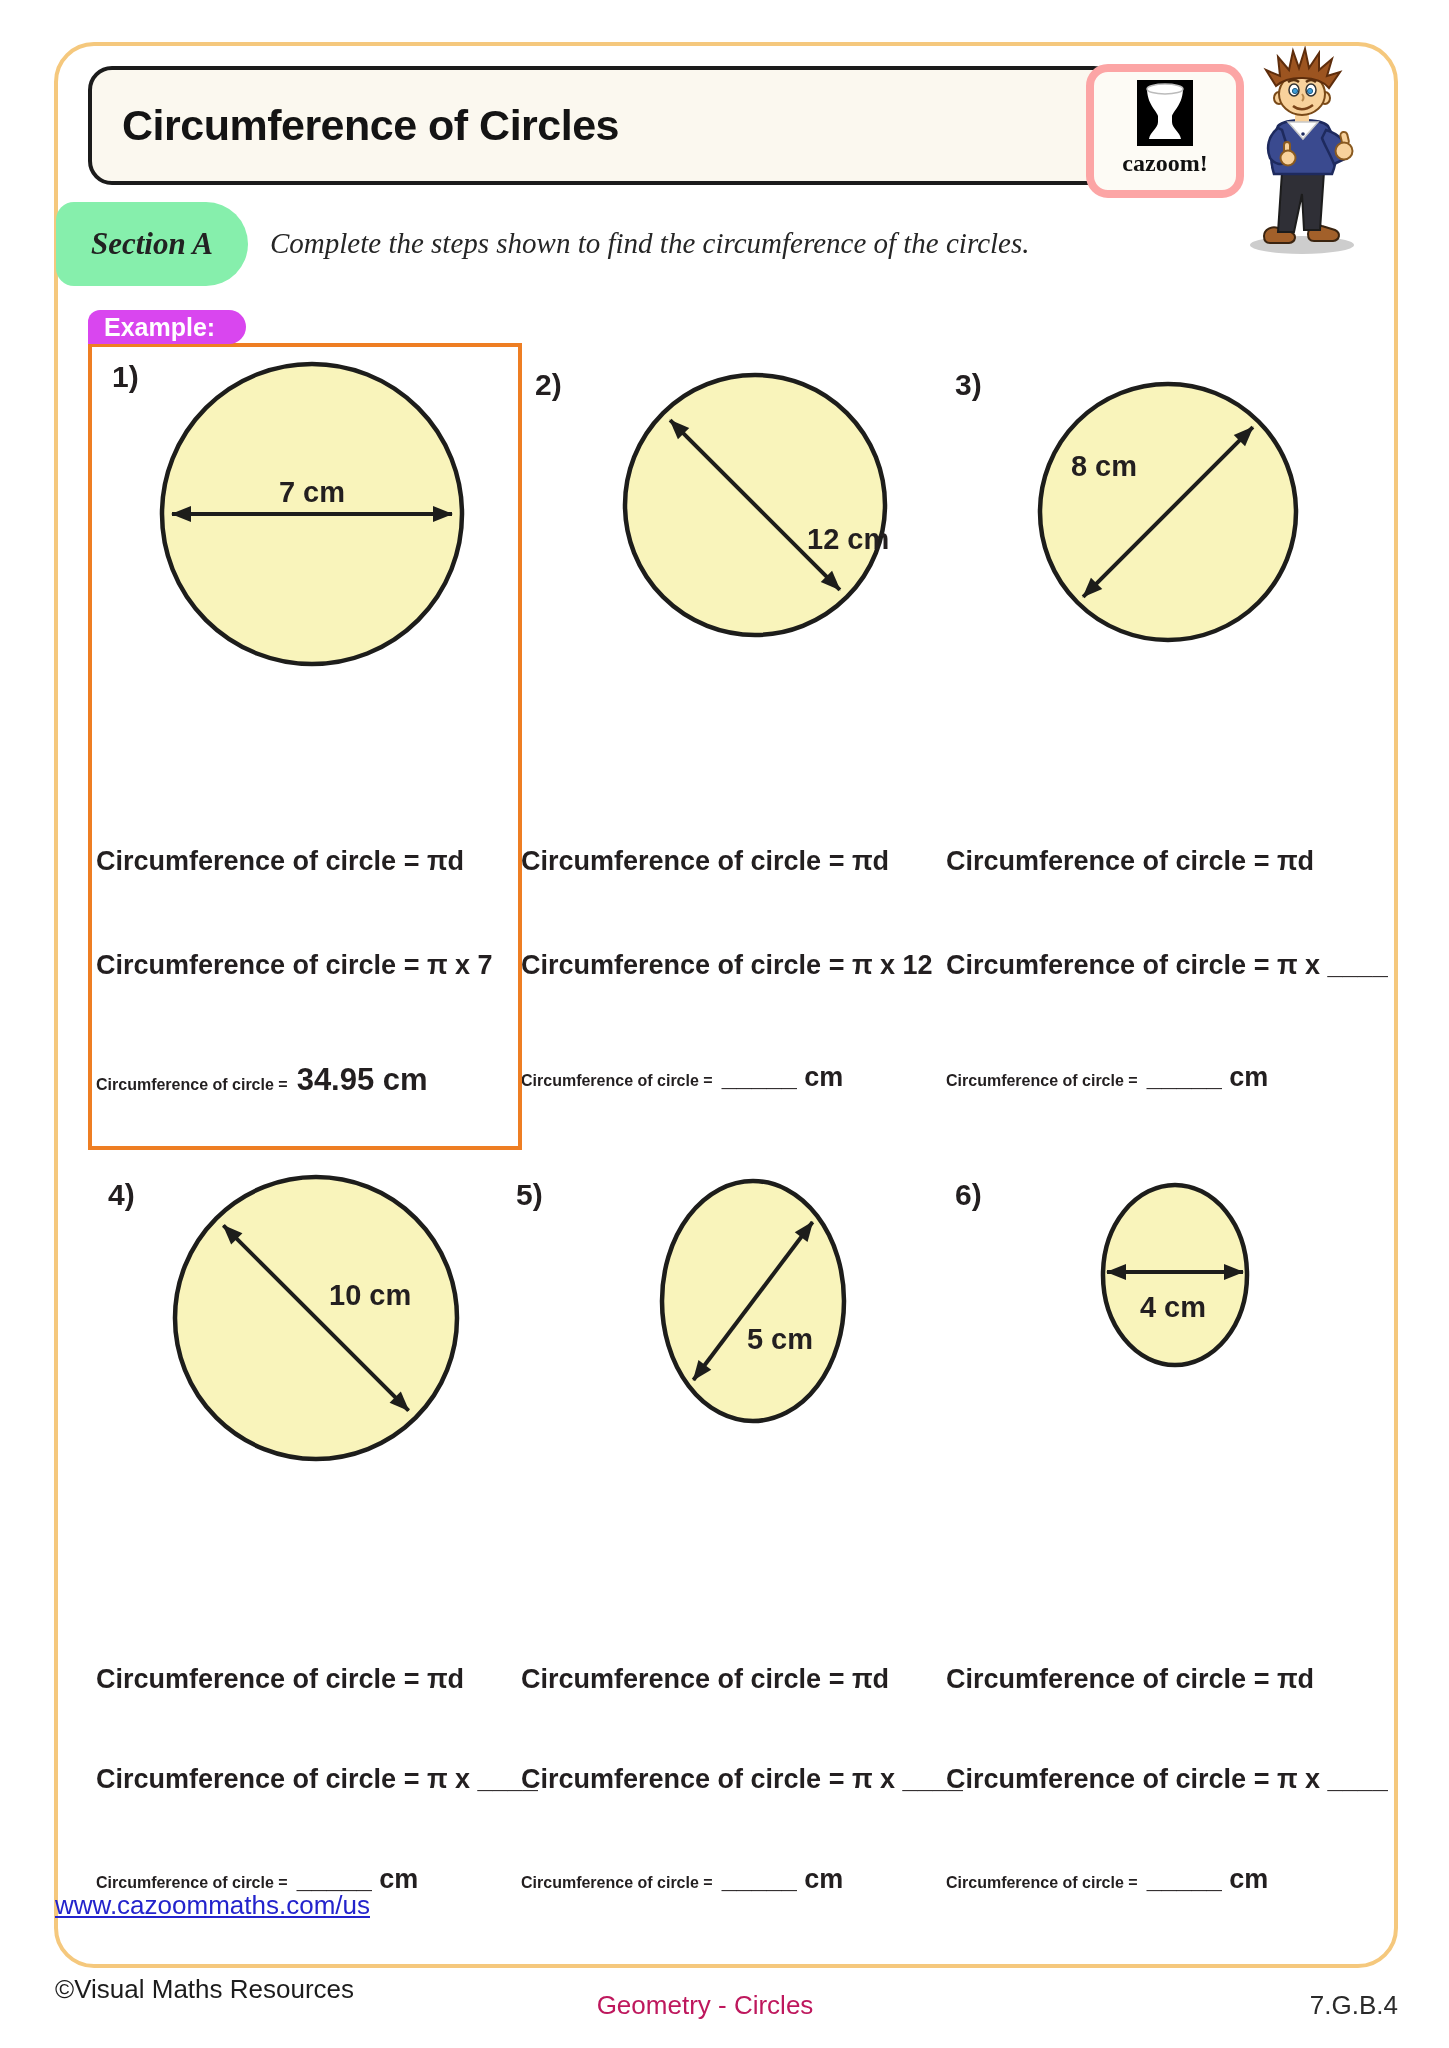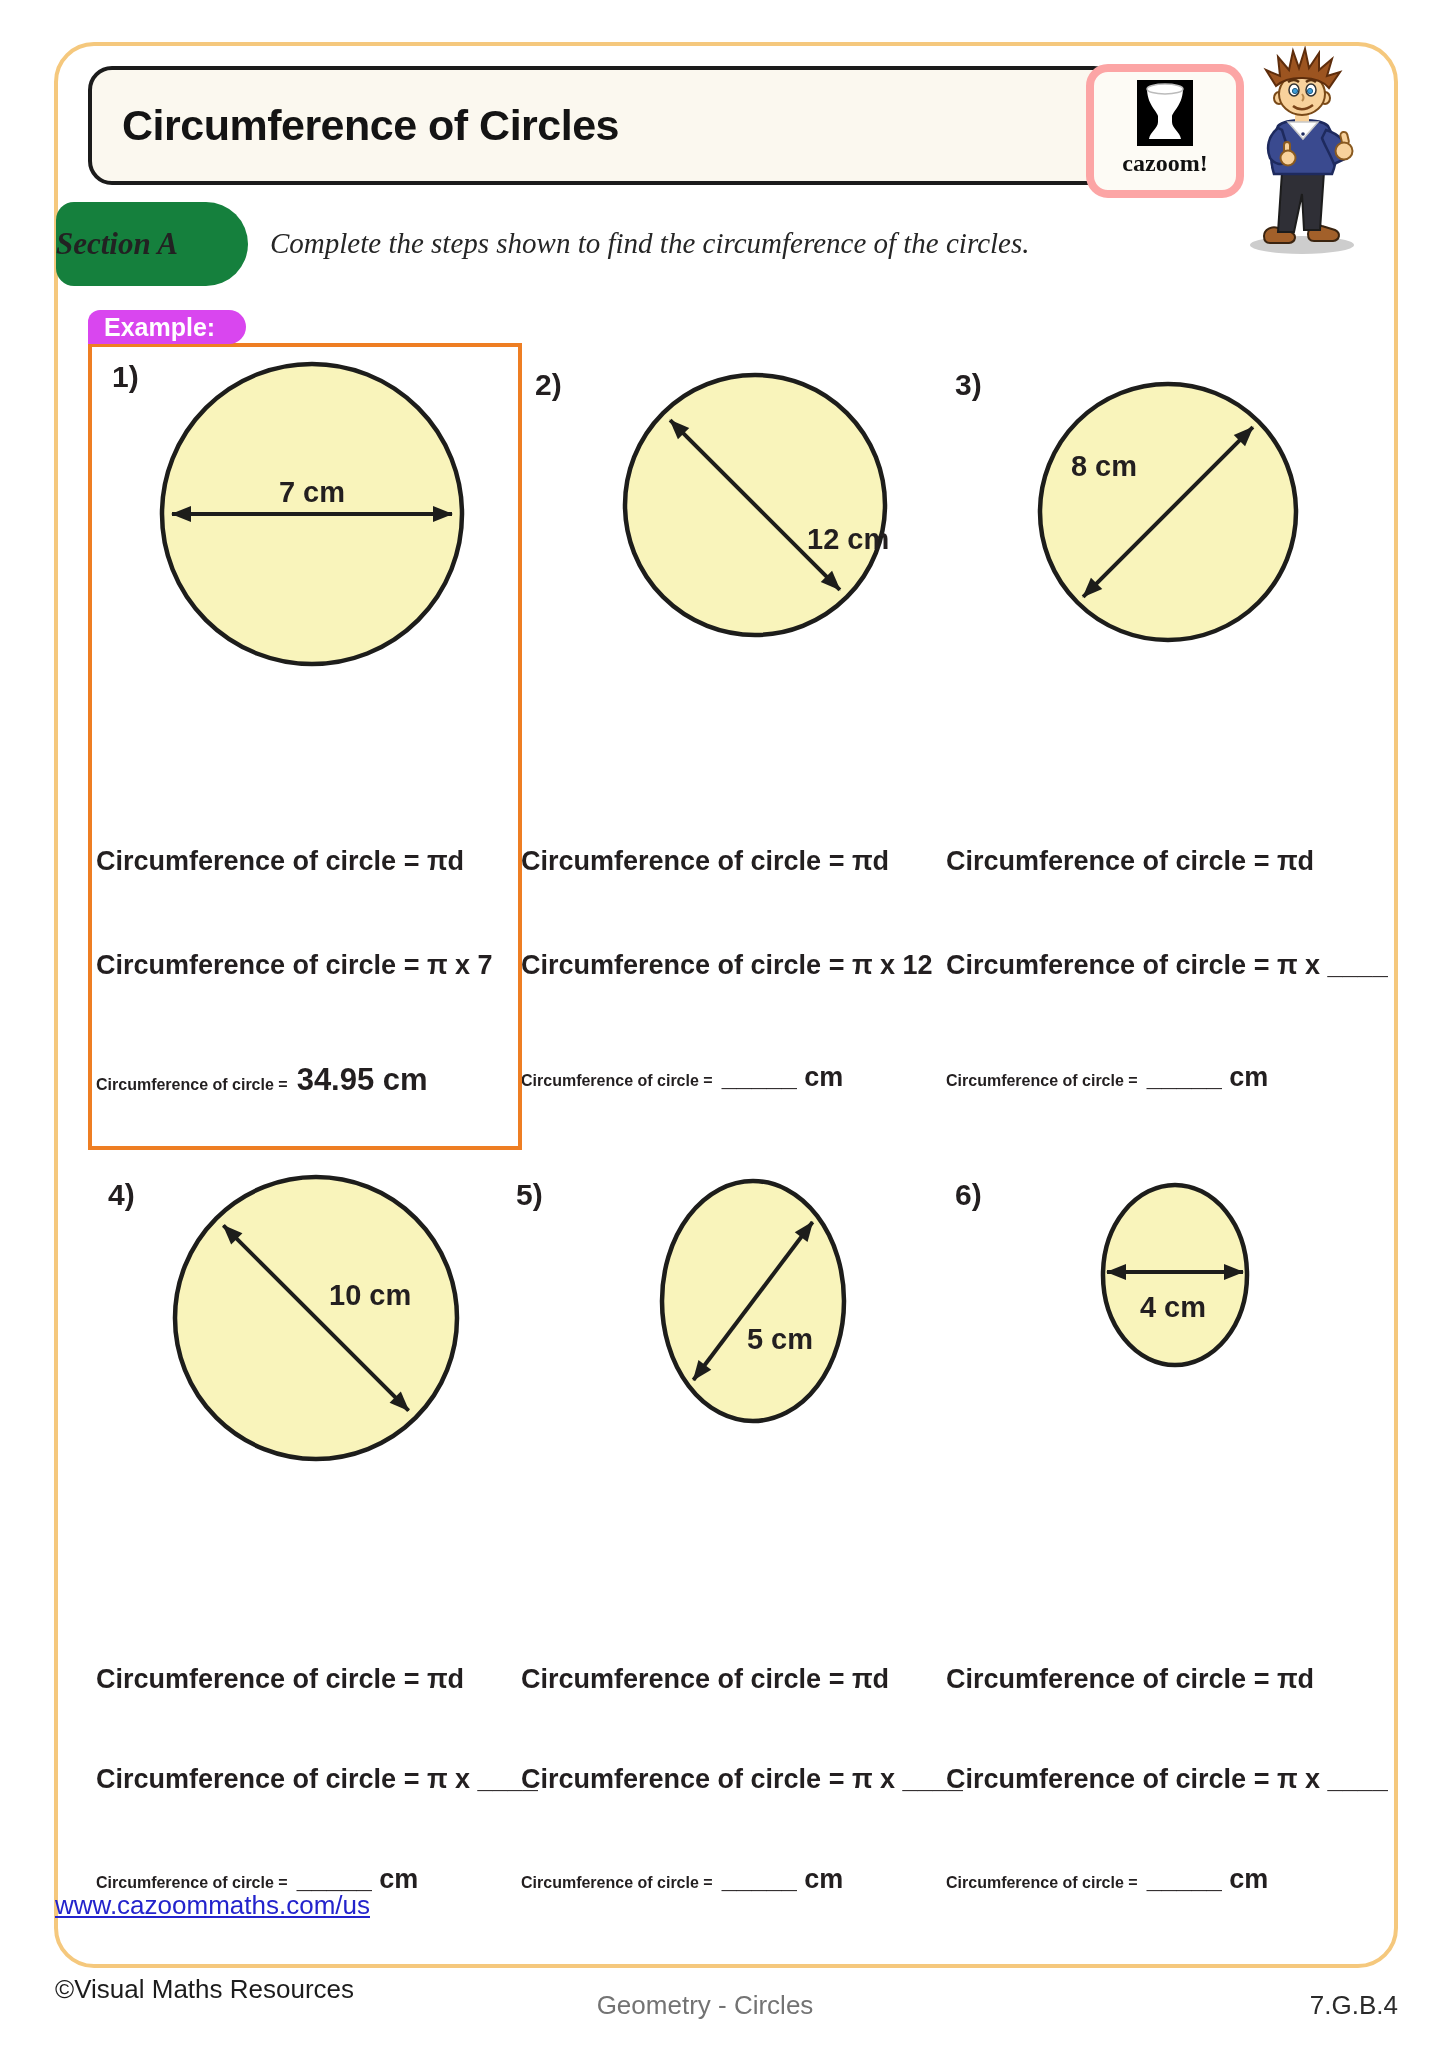--- a/index.html
+++ b/index.html
@@ -11,42 +11,42 @@
   
   .page-frame{left:54px;top:42px;width:1336px;height:1918px;border:4px solid #f5c87d;border-radius:40px;}
   
   .title-box{left:88px;top:66px;width:1022px;height:111px;background:#fbf8ef;border:4px solid #1b1b1b;border-radius:24px;display:flex;align-items:center;}
   .title-box h1{margin:0 0 0 30px;font-size:43px;letter-spacing:-.5px;color:#141414;font-weight:bold;}
   
   .logo-box{left:1086px;top:64px;width:142px;height:118px;background:#fdfbf5;border:8px solid #fca5a5;border-radius:22px;}
   .logo-square{position:absolute;left:43px;top:8px;width:56px;height:66px;background:#000;}
   .logo-word{position:absolute;left:0;top:78px;width:142px;text-align:center;font-family:"Liberation Serif","DejaVu Serif",serif;font-weight:bold;font-size:24px;color:#111;}
   
-  .section-badge{left:56px;top:202px;width:192px;height:84px;background:#15803d;border-radius:18px 42px 42px 18px;display:flex;align-items:center;}
+  .section-badge{left:56px;top:202px;width:192px;height:84px;background:#86efac;border-radius:18px 42px 42px 18px;display:flex;align-items:center;justify-content:center;}
   .section-badge span{font-family:"Liberation Serif","DejaVu Serif",serif;font-style:italic;font-weight:bold;font-size:31px;color:#222;}
   .instruction{left:270px;top:227px;font-family:"Liberation Serif","DejaVu Serif",serif;font-style:italic;font-size:29px;color:#262626;}
   
   .example-badge{left:88px;top:310px;width:158px;height:34px;background:#d946ef;border-radius:12px 17px 17px 0;color:#fff;font-weight:bold;font-size:25px;line-height:34px;padding-left:16px;box-sizing:border-box;z-index:3;}
   .example-box{left:88px;top:343px;width:426px;height:799px;border:4px solid #ee7e23;z-index:1;}
   
   .pnum{font-size:30px;font-weight:bold;color:#231f20;}
   .fig{z-index:2;}
   .fig circle,.fig ellipse{fill:#f9f4bb;stroke:#1d1d1b;stroke-width:4.5;}
   .fig line{stroke:#1d1d1b;stroke-width:4;}
   .fig marker path{fill:#1d1d1b;}
   .fig text{font-family:"Liberation Sans","DejaVu Sans",sans-serif;font-weight:bold;font-size:29px;fill:#231f20;}
   
   .fline{font-weight:bold;font-size:27px;color:#231f20;white-space:nowrap;}
   .fline .pre{font-size:16px;}
   .fline .val{font-size:27px;margin-left:9px;}
   .fline .val.example-val{font-size:31px;}
   
   .foot{font-size:26px;color:#1c1c1c;}
   .foot-url{font-size:26px;color:#2323cc;text-decoration:underline;}
-  .foot-center{left:505px;top:1990px;width:400px;text-align:center;font-size:26px;color:#737373;}
+  .foot-center{left:505px;top:1990px;width:400px;text-align:center;font-size:26px;color:#be185d;}
   .foot-right{left:1280px;top:1990px;width:118px;text-align:right;font-size:26px;color:#2a2a2a;}
 </style>
 </head>
 <body>
 
 <div class="abs page-frame"></div>
 
 <div class="abs title-box">
   <h1>Circumference of Circles</h1>
 </div>

